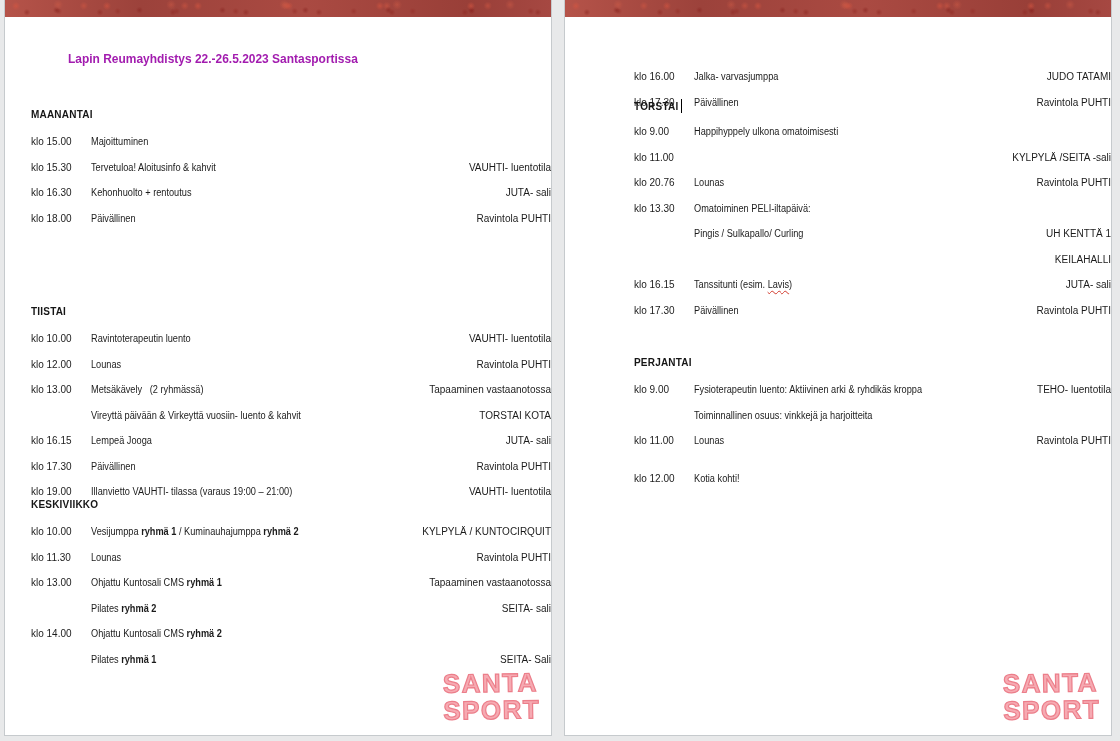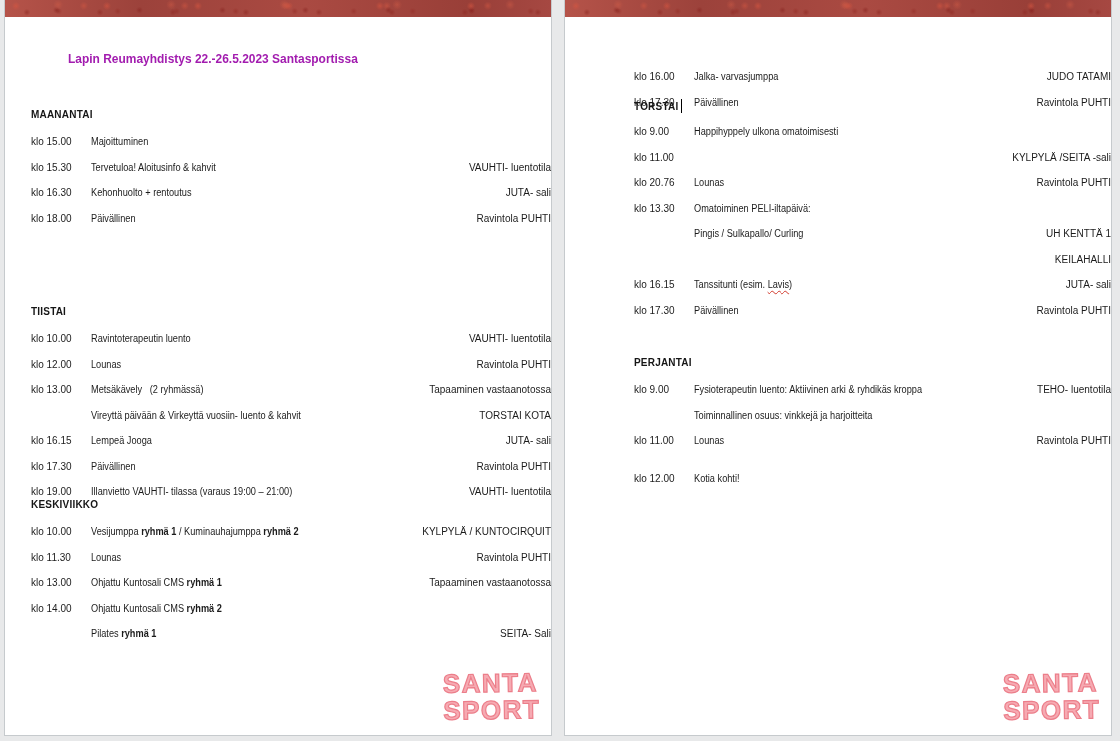--- a/index.html
+++ b/index.html
@@ -164,20 +164,25 @@
       <span class="time">klo 11.30</span>
       <span class="act"><span class="act-in"><span>Lounas</span></span></span>
       <span class="loc">Ravintola PUHTI</span>
     </div>
     <div class="row">
       <span class="time">klo 13.00</span>
       <span class="act"><span class="act-in"><span>Ohjattu Kuntosali CMS </span><b class="seg">ryhmä 1</b></span></span>
       <span class="loc">Tapaaminen vastaanotossa</span>
     </div>
     <div class="row">
+      <span class="time"></span>
+      <span class="act"><span class="act-in"><span>Pilates </span><b class="seg">ryhmä 2</b></span></span>
+      <span class="loc">SEITA- sali</span>
+    </div>
+    <div class="row">
       <span class="time">klo 14.00</span>
       <span class="act"><span class="act-in"><span>Ohjattu Kuntosali CMS </span><b class="seg">ryhmä 2</b></span></span>
       <span class="loc"></span>
     </div>
     <div class="row">
       <span class="time"></span>
       <span class="act"><span class="act-in"><span>Pilates </span><b class="seg">ryhmä 1</b></span></span>
       <span class="loc">SEITA- Sali</span>
     </div>
   </div>

